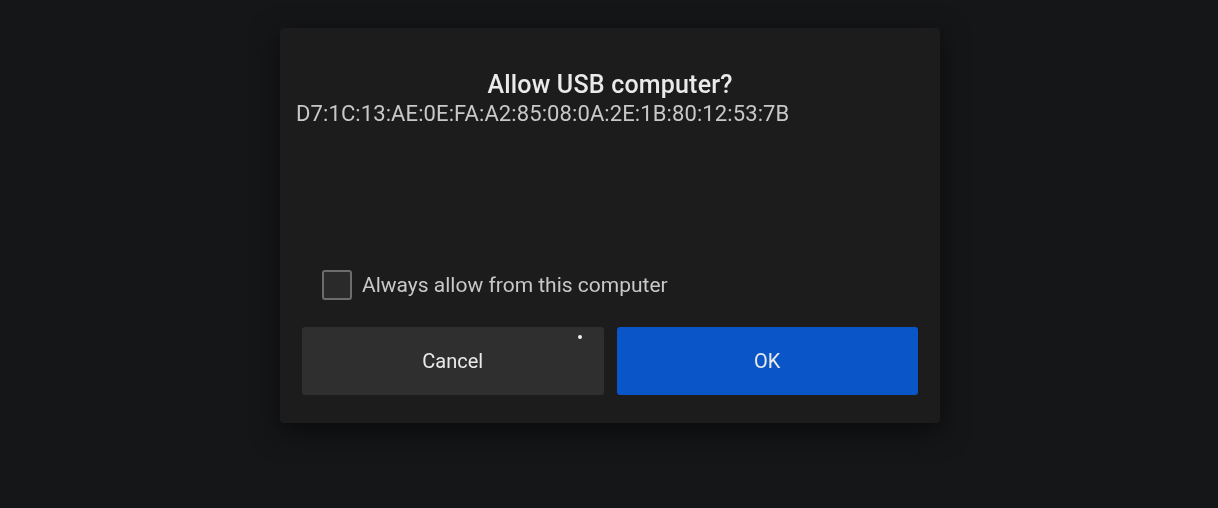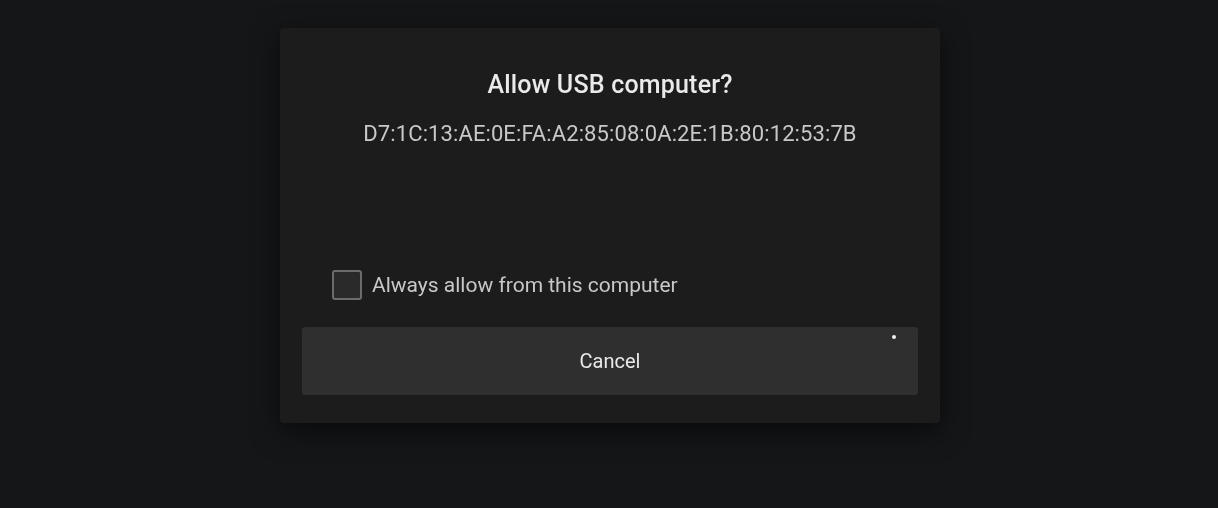--- a/index.html
+++ b/index.html
@@ -39,29 +39,27 @@
       font-size: 22px;
       font-weight: 400;
       text-align: center;
       line-height: 1.35;
       padding: 0 18px;
     }
     .dialog-fingerprint {
       color: #c8c8c8;
       font-size: 22px;
       font-weight: 400;
-      text-align: center;
       line-height: 1.35;
       padding: 0 16px;
       letter-spacing: 0.1px;
-      margin-top: 20px;
     }
     .checkbox-row {
       position: absolute;
-      left: 52px;
+      left: 42px;
       top: 242px;
       display: flex;
       align-items: center;
       gap: 10px;
     }
     .checkbox-box {
       width: 30px;
       height: 30px;
       border: 2px solid #6c6c6c;
       background: #2a2a2a;
@@ -122,16 +120,19 @@
     <div class="checkbox-row">
       <div class="checkbox-box"></div>
       <span class="checkbox-label">Always allow from this computer</span>
     </div>
 
     <div class="button-row">
       <button class="btn btn-cancel">
         <span>Cancel</span>
         <span class="cursor-dot"></span>
       </button>
+      <button class="btn btn-ok">
+        <span>OK</span>
+      </button>
     </div>
 
   </div>
 </div>
 
 </body></html>

